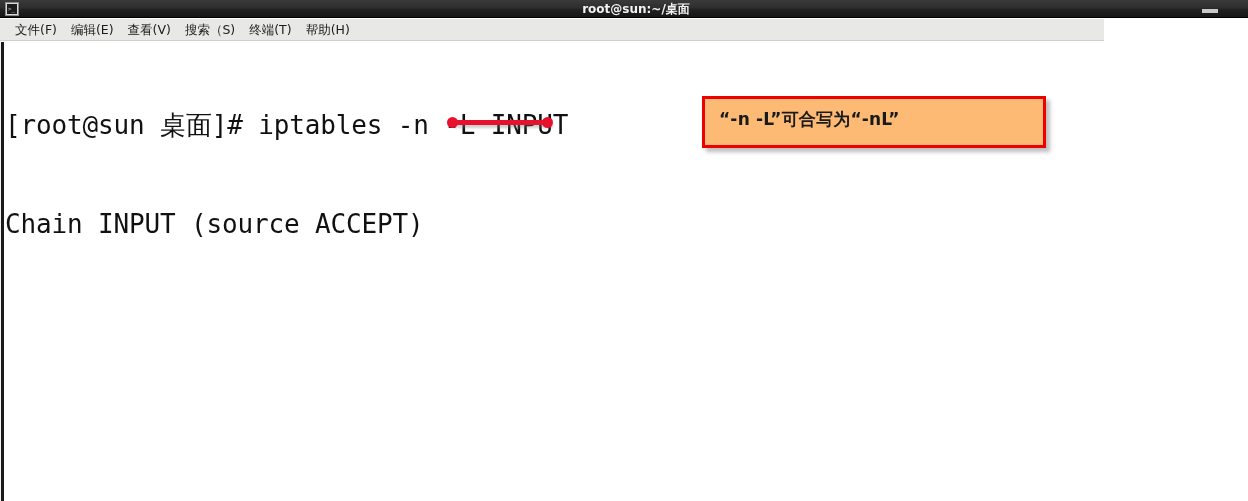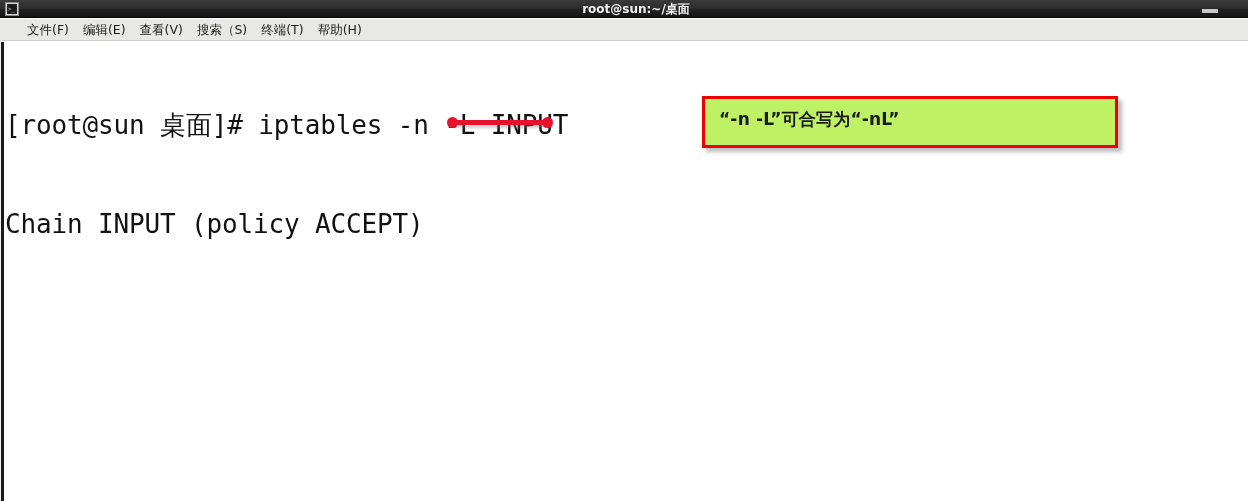--- a/index.html
+++ b/index.html
@@ -78,28 +78,28 @@
     position: absolute;
     left: 4px; top: 9px;
     width: 16px; height: 4px;
     background: #c9c9c9;
   }
 
   
   #menubar {
     position: absolute;
     left: 0; top: 19px;
-    width: 1248px;
+    width: 1104px;
     height: 22px;
     background: #e8e8e6;
     border-bottom: 1px solid #cfcfcd;
     box-sizing: border-box;
     display: flex;
     align-items: center;
-    padding-left: 20px;
+    padding-left: 8px;
   }
   .menu-item {
     font-family: "DejaVu Sans", sans-serif;
     font-size: 12.5px;
     color: #1b1b1b;
     padding: 0 7px;
     line-height: 21px;
     white-space: nowrap;
     cursor: default;
   }
@@ -164,23 +164,23 @@
     width: 99px; height: 4px;
     background: rgba(120,120,120,0.35);
     filter: blur(1px);
   }
 
   
   #callout {
     position: absolute;
     left: 702px;
     top: 54px;
-    width: 416px;
+    width: 344px;
     height: 52px;
-    background: #bef264;
+    background: #fdba74;
     border: 3px solid #ee0000;
     box-sizing: border-box;
     box-shadow: 4px 4px 4px rgba(110,110,110,0.45);
   }
   #callout-text {
     position: absolute;
     left: 14px;
     top: 9px;
     font-family: "DejaVu Sans", sans-serif;
     font-size: 17px;
@@ -213,21 +213,21 @@
     <div class="menu-item">搜索（S)</div>
     <div class="menu-item">终端(T)</div>
     <div class="menu-item">帮助(H)</div>
   </div>
 
   <div id="terminal">
     <div id="terminal-left-border"></div>
 
     <div id="term-lines">
       <div class="term-line"><span>[root@sun 桌面]# iptables -n -L INPUT</span></div>
-      <div class="term-line"><span>Chain INPUT (policy ACCEPT)</span></div>
+      <div class="term-line"><span>Chain INPUT (source ACCEPT)</span></div>
       
       
       
       
       
       
       
       
       
       

